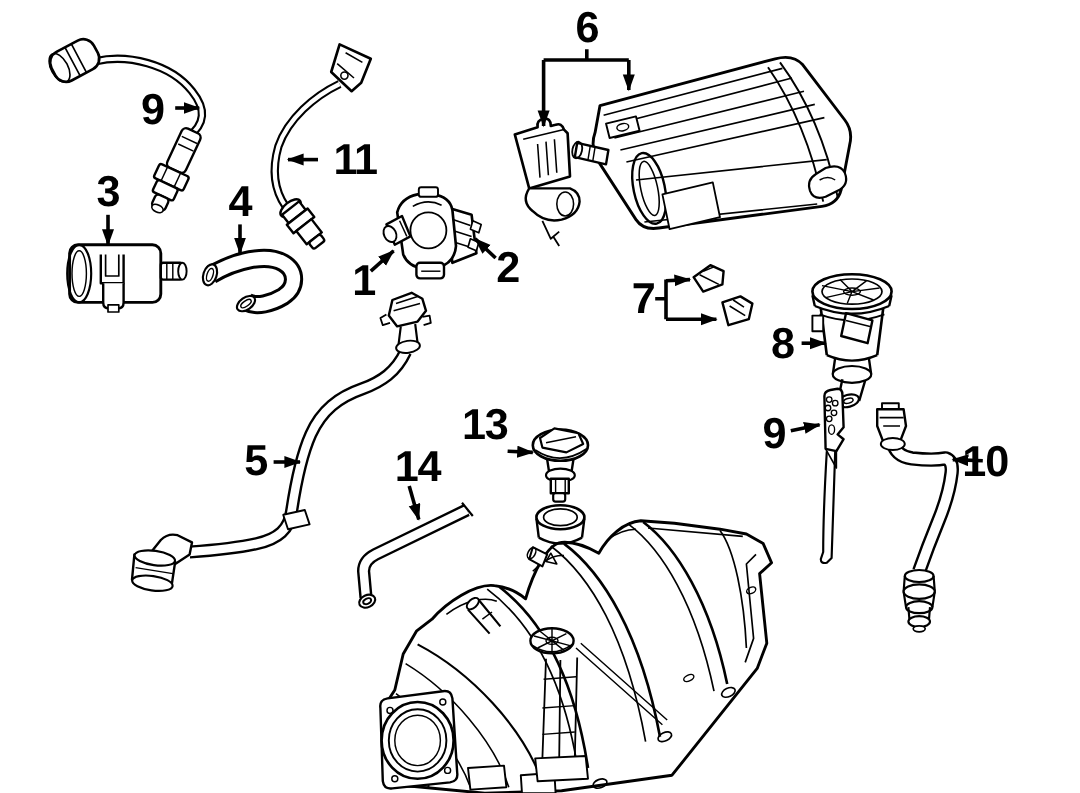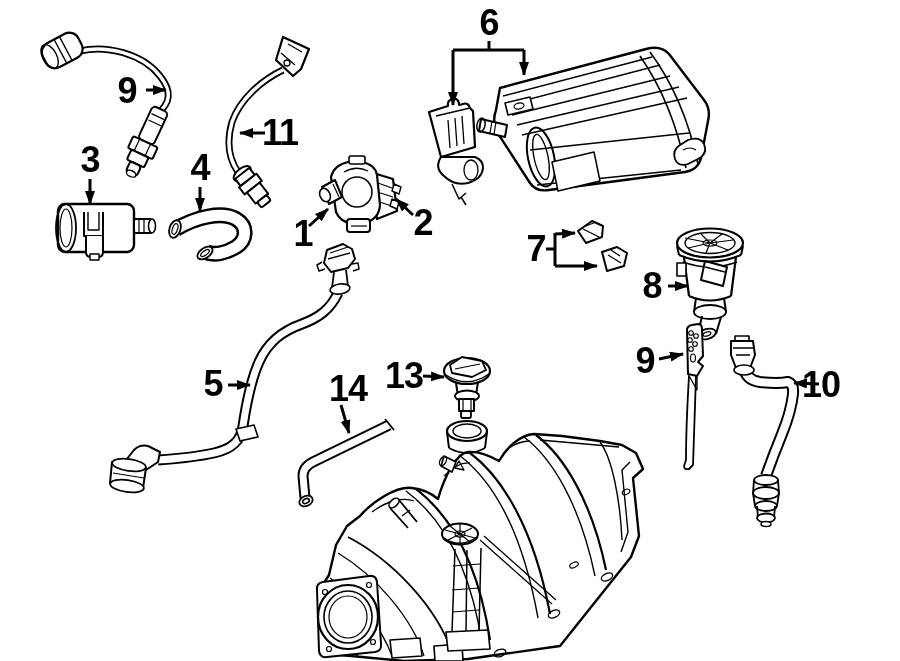--- a/index.html
+++ b/index.html
@@ -304,18 +304,18 @@
 <div class="callout" style="left:303px;top:234px">1</div>
 <div class="callout" style="left:423px;top:223px">2</div>
 <div class="callout" style="left:90px;top:160px">3</div>
 <div class="callout" style="left:200px;top:168px">4</div>
 <div class="callout" style="left:213px;top:384px">5</div>
 <div class="callout" style="left:489px;top:23px">6</div>
 <div class="callout" style="left:536px;top:249px">7</div>
 <div class="callout" style="left:652px;top:286px">8</div>
 <div class="callout" style="left:645px;top:361px">9</div>
 <div class="callout" style="left:821px;top:385px">10</div>
-<div class="callout" style="left:280px;top:133px">11</div>
+<div class="callout" style="left:296px;top:133px">11</div>
 <div class="callout" style="left:127px;top:91px">9</div>
-<div class="callout" style="left:404px;top:376px">13</div>
+<div class="callout" style="left:404px;top:354px">13</div>
 <div class="callout" style="left:348px;top:389px">14</div>
 
 </div>
 
 </body></html>

